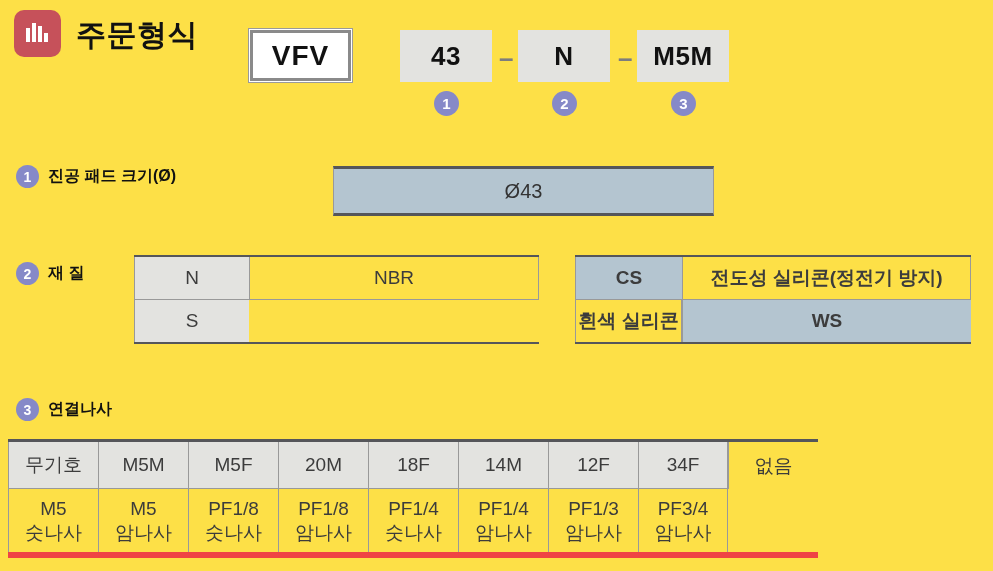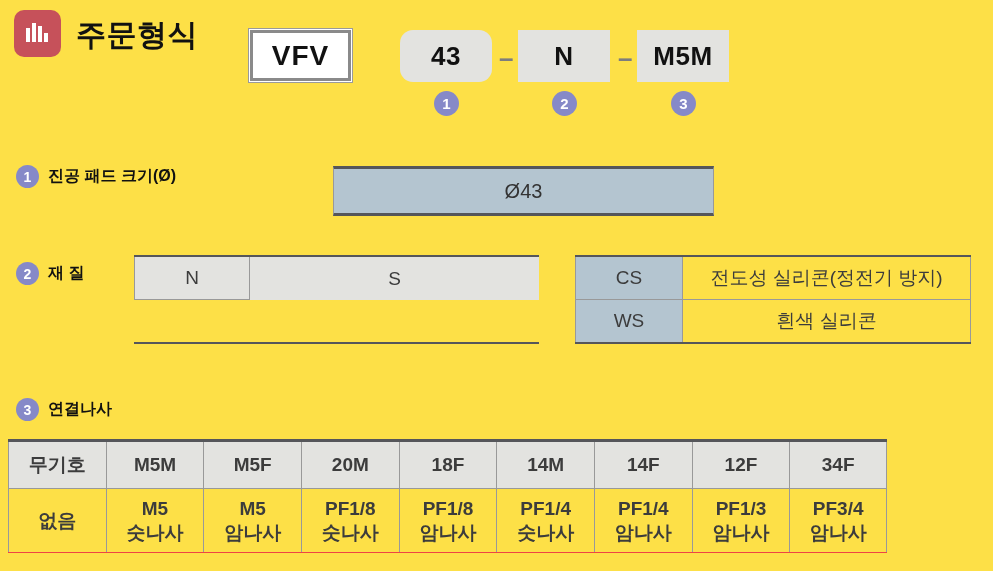--- a/index.html
+++ b/index.html
@@ -36,21 +36,21 @@
     border:3px solid #8a8a8a;
     display:flex; align-items:center; justify-content:center;
     font-size:28px; font-weight:bold; color:#111; letter-spacing:1px;
   }
   .code-box {
     position:absolute; top:30px; width:92px; height:52px;
     background:#e3e3e0;
     display:flex; align-items:center; justify-content:center;
     font-size:26px; font-weight:bold; color:#111; letter-spacing:0.5px;
   }
-  .cb1 { left:400px;border-radius:13px; } .cb2 { left:518px; } .cb3 { left:637px; }
+  .cb1 { left:400px; } .cb2 { left:518px; } .cb3 { left:637px; }
   .dash {
     position:absolute; top:43px;
     font-size:26px; font-weight:bold; color:#7d7d7d;
   }
   .d1 { left:499px; } .d2 { left:618px; }
   .num-circle {
     position:absolute; top:91px;
     width:25px; height:25px; border-radius:50%;
     background:#8689c8; color:#fff;
     font-size:15px; font-weight:bold;
@@ -84,38 +84,38 @@
     font-size:20px; color:#333;
   }
 
   
   .mat-table {
     position:absolute; top:255px;
     display:grid; grid-template-rows:43px 42px;
     border-top:2px solid #55565a; border-bottom:2px solid #55565a;
   }
   .mt-left  { left:134px; grid-template-columns:115px 290px; }
-  .mt-right { left:575px; grid-template-columns:107px 289px; }
+  .mt-right { left:575px; grid-template-columns:107px 289px;font-weight:bold; }
   .mat-cell {
     display:flex; align-items:center; justify-content:center;
     font-size:19px; color:#3c3c3c;
     border-bottom:1px solid #999; border-left:1px solid #999;
   }
   .mat-cell.last-col { border-right:1px solid #999; }
   .mat-cell.last-row { border-bottom:none; }
   .mt-left  .code-cell { background:#e3e3e0; }
   .mt-right .code-cell { background:#b4c5d0; }
 
   
   .thread-table {
-    position:absolute; left:8px; top:439px; width:879px;
+    position:absolute; left:8px; top:439px; width:810px;
     display:grid;
     grid-template-columns:repeat(9, 1fr);
     grid-template-rows:47px 63px;
-    border-top:3px solid #55565a; border-bottom:1px solid #ef4444;font-weight:bold;
+    border-top:3px solid #55565a; border-bottom:6px solid #ef4444;
   }
   .tt-cell {
     display:flex; align-items:center; justify-content:center;
     text-align:center; white-space:pre-line; line-height:1.25;
     font-size:19px; color:#3c3c3c;
     border-left:1px solid #999; border-bottom:1px solid #999;
   }
   .tt-cell.last-col { border-right:1px solid #999; }
   .tt-head { background:#e3e3e0; }
   .tt-body { border-bottom:none; }
@@ -153,43 +153,43 @@
   </div>
   <div class="pad-box">Ø43</div>
 
   <div class="section-title st2">
     <div class="section-num">2</div>
     <div class="section-text">재 질</div>
   </div>
 
   <div class="mat-table mt-left">
     <div class="mat-cell code-cell">N</div>
+    <div class="mat-cell last-col">NBR</div>
     <div class="mat-cell code-cell last-row">S</div>
   </div>
 
   <div class="mat-table mt-right">
     <div class="mat-cell code-cell">CS</div>
     <div class="mat-cell last-col">전도성 실리콘(정전기 방지)</div>
+    <div class="mat-cell last-col last-row">흰색 실리콘</div>
     <div class="mat-cell code-cell last-row">WS</div>
-    <div class="mat-cell last-col last-row">흰색 실리콘</div>
   </div>
 
   <div class="section-title st3">
     <div class="section-num">3</div>
     <div class="section-text">연결나사</div>
   </div>
 
   <div class="thread-table">
     <div class="tt-cell tt-head">무기호</div>
     <div class="tt-cell tt-head">M5M</div>
     <div class="tt-cell tt-head">M5F</div>
     <div class="tt-cell tt-head">20M</div>
     <div class="tt-cell tt-head">18F</div>
     <div class="tt-cell tt-head">14M</div>
-    <div class="tt-cell tt-head">14F</div>
     <div class="tt-cell tt-head">12F</div>
     <div class="tt-cell tt-head last-col">34F</div>
 
     <div class="tt-cell tt-body">없음</div>
     <div class="tt-cell tt-body">M5
 숫나사</div>
     <div class="tt-cell tt-body">M5
 암나사</div>
     <div class="tt-cell tt-body">PF1/8
 숫나사</div>

